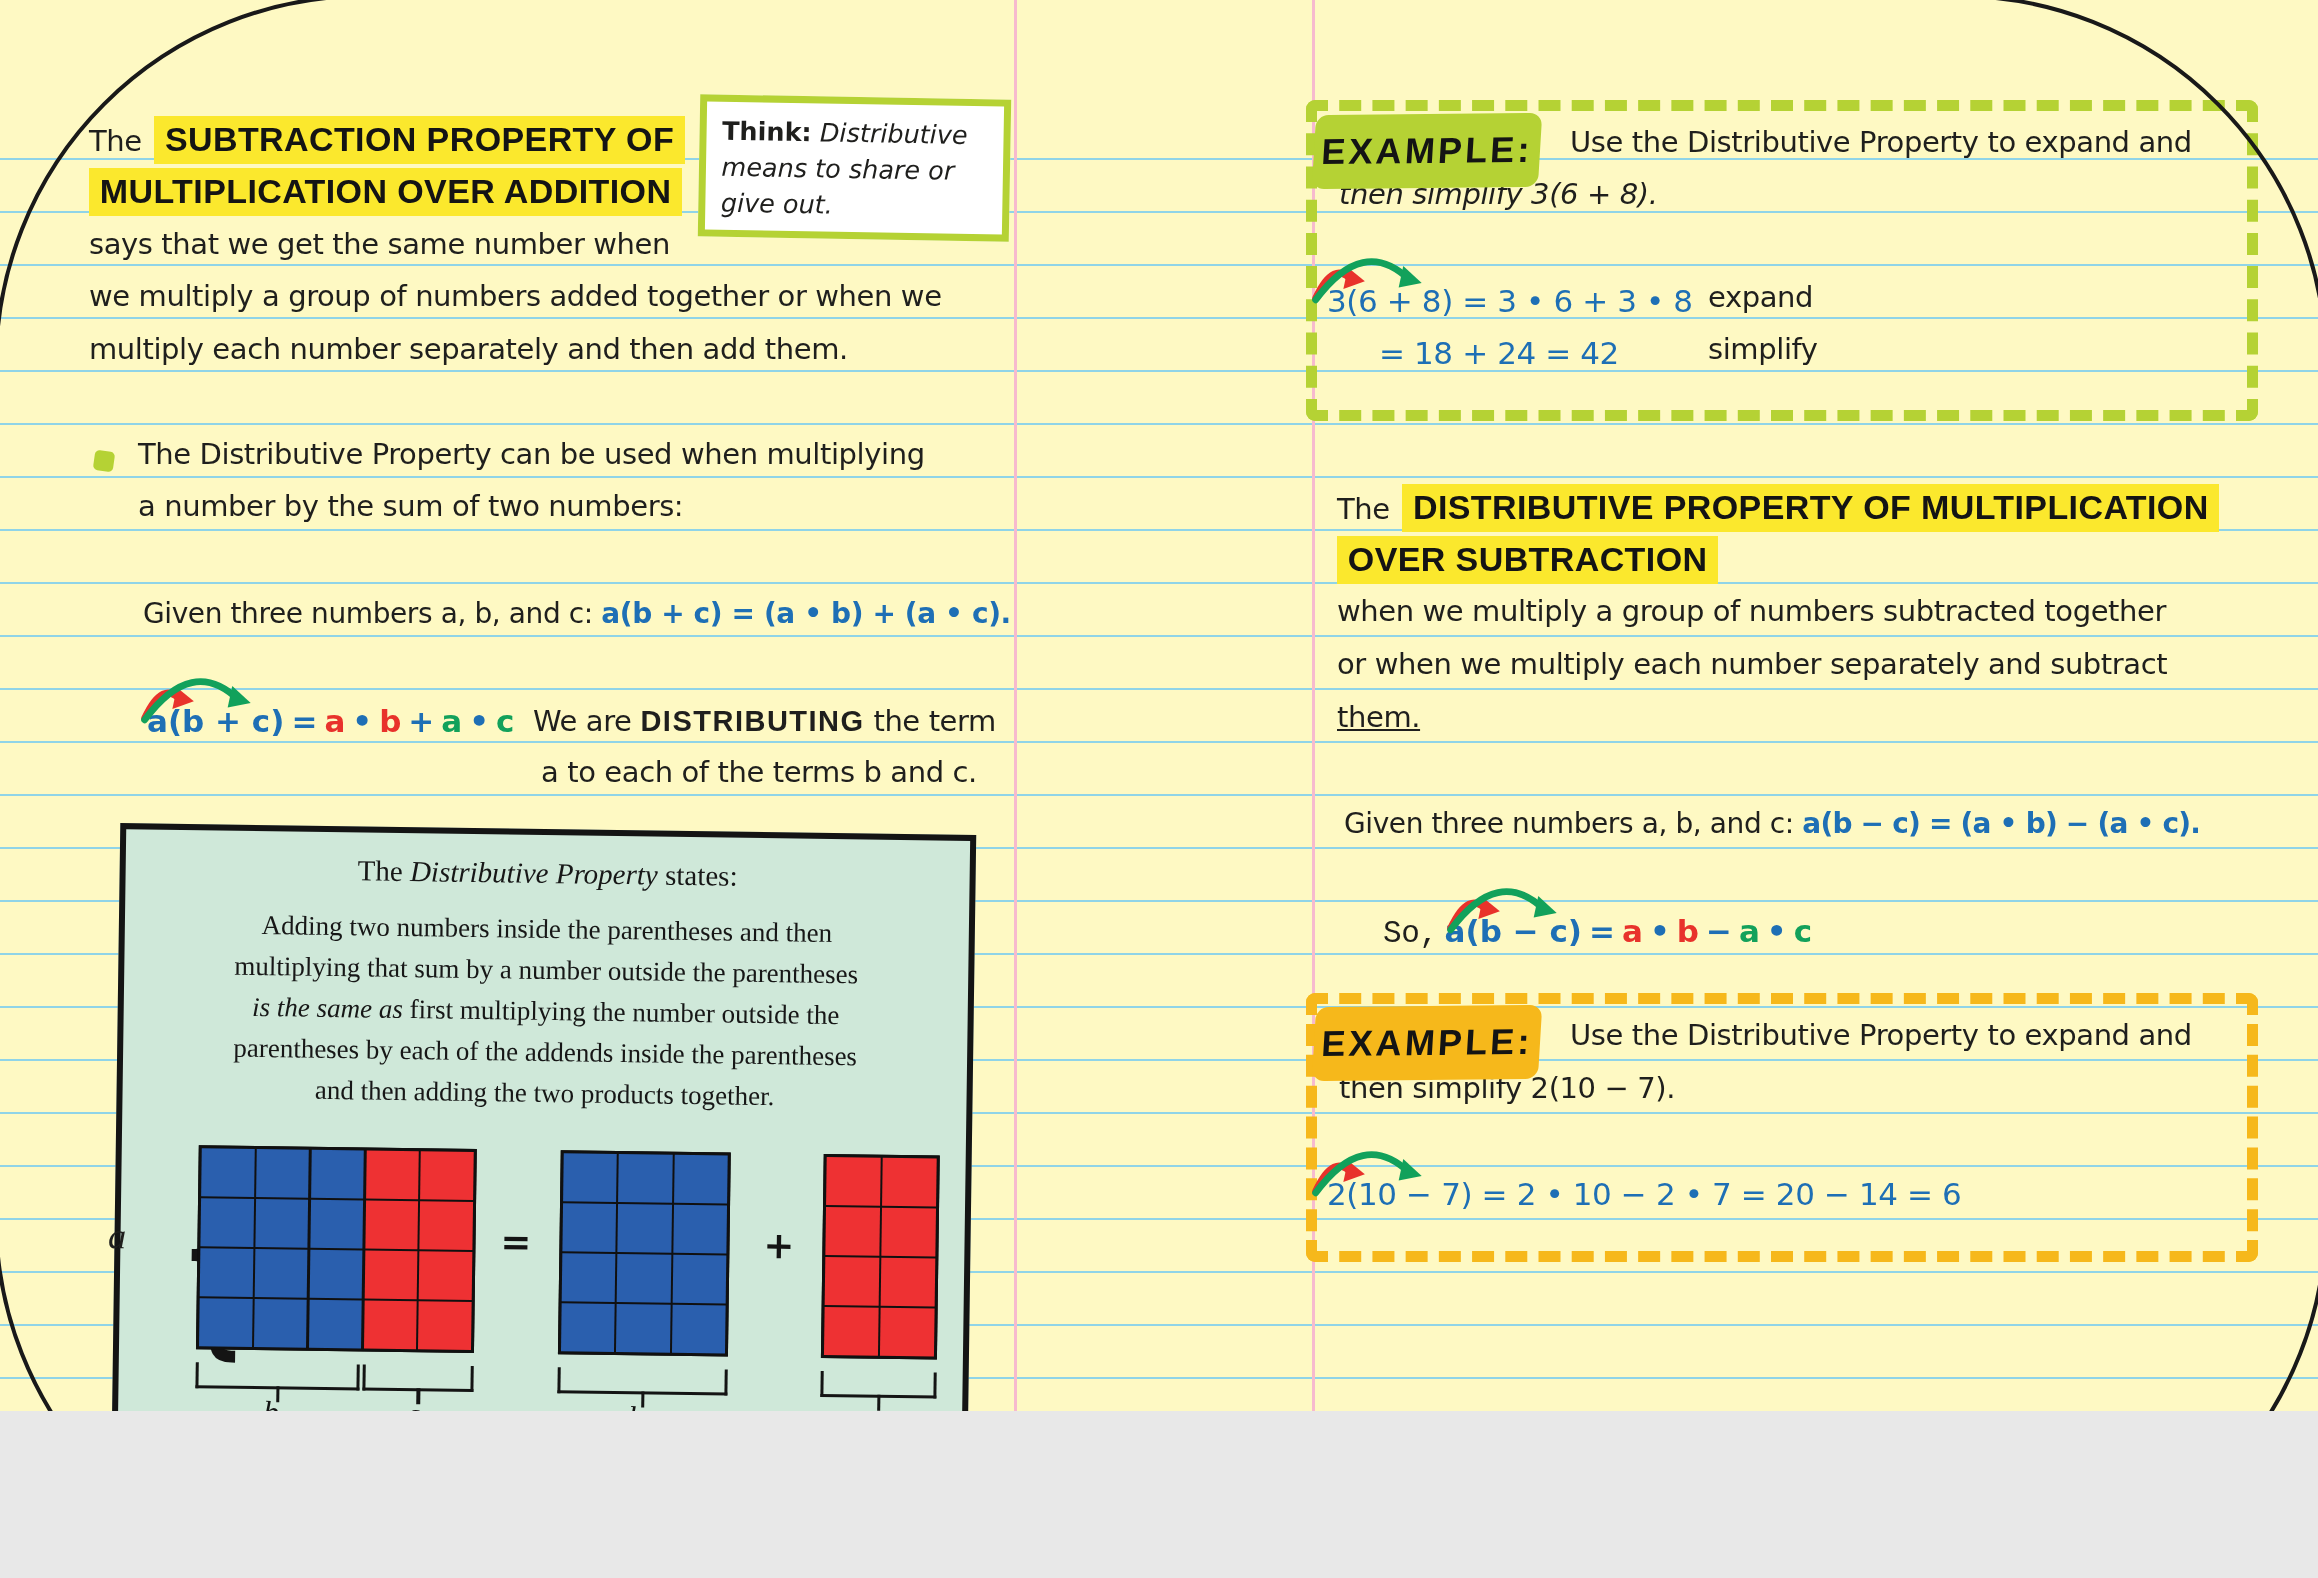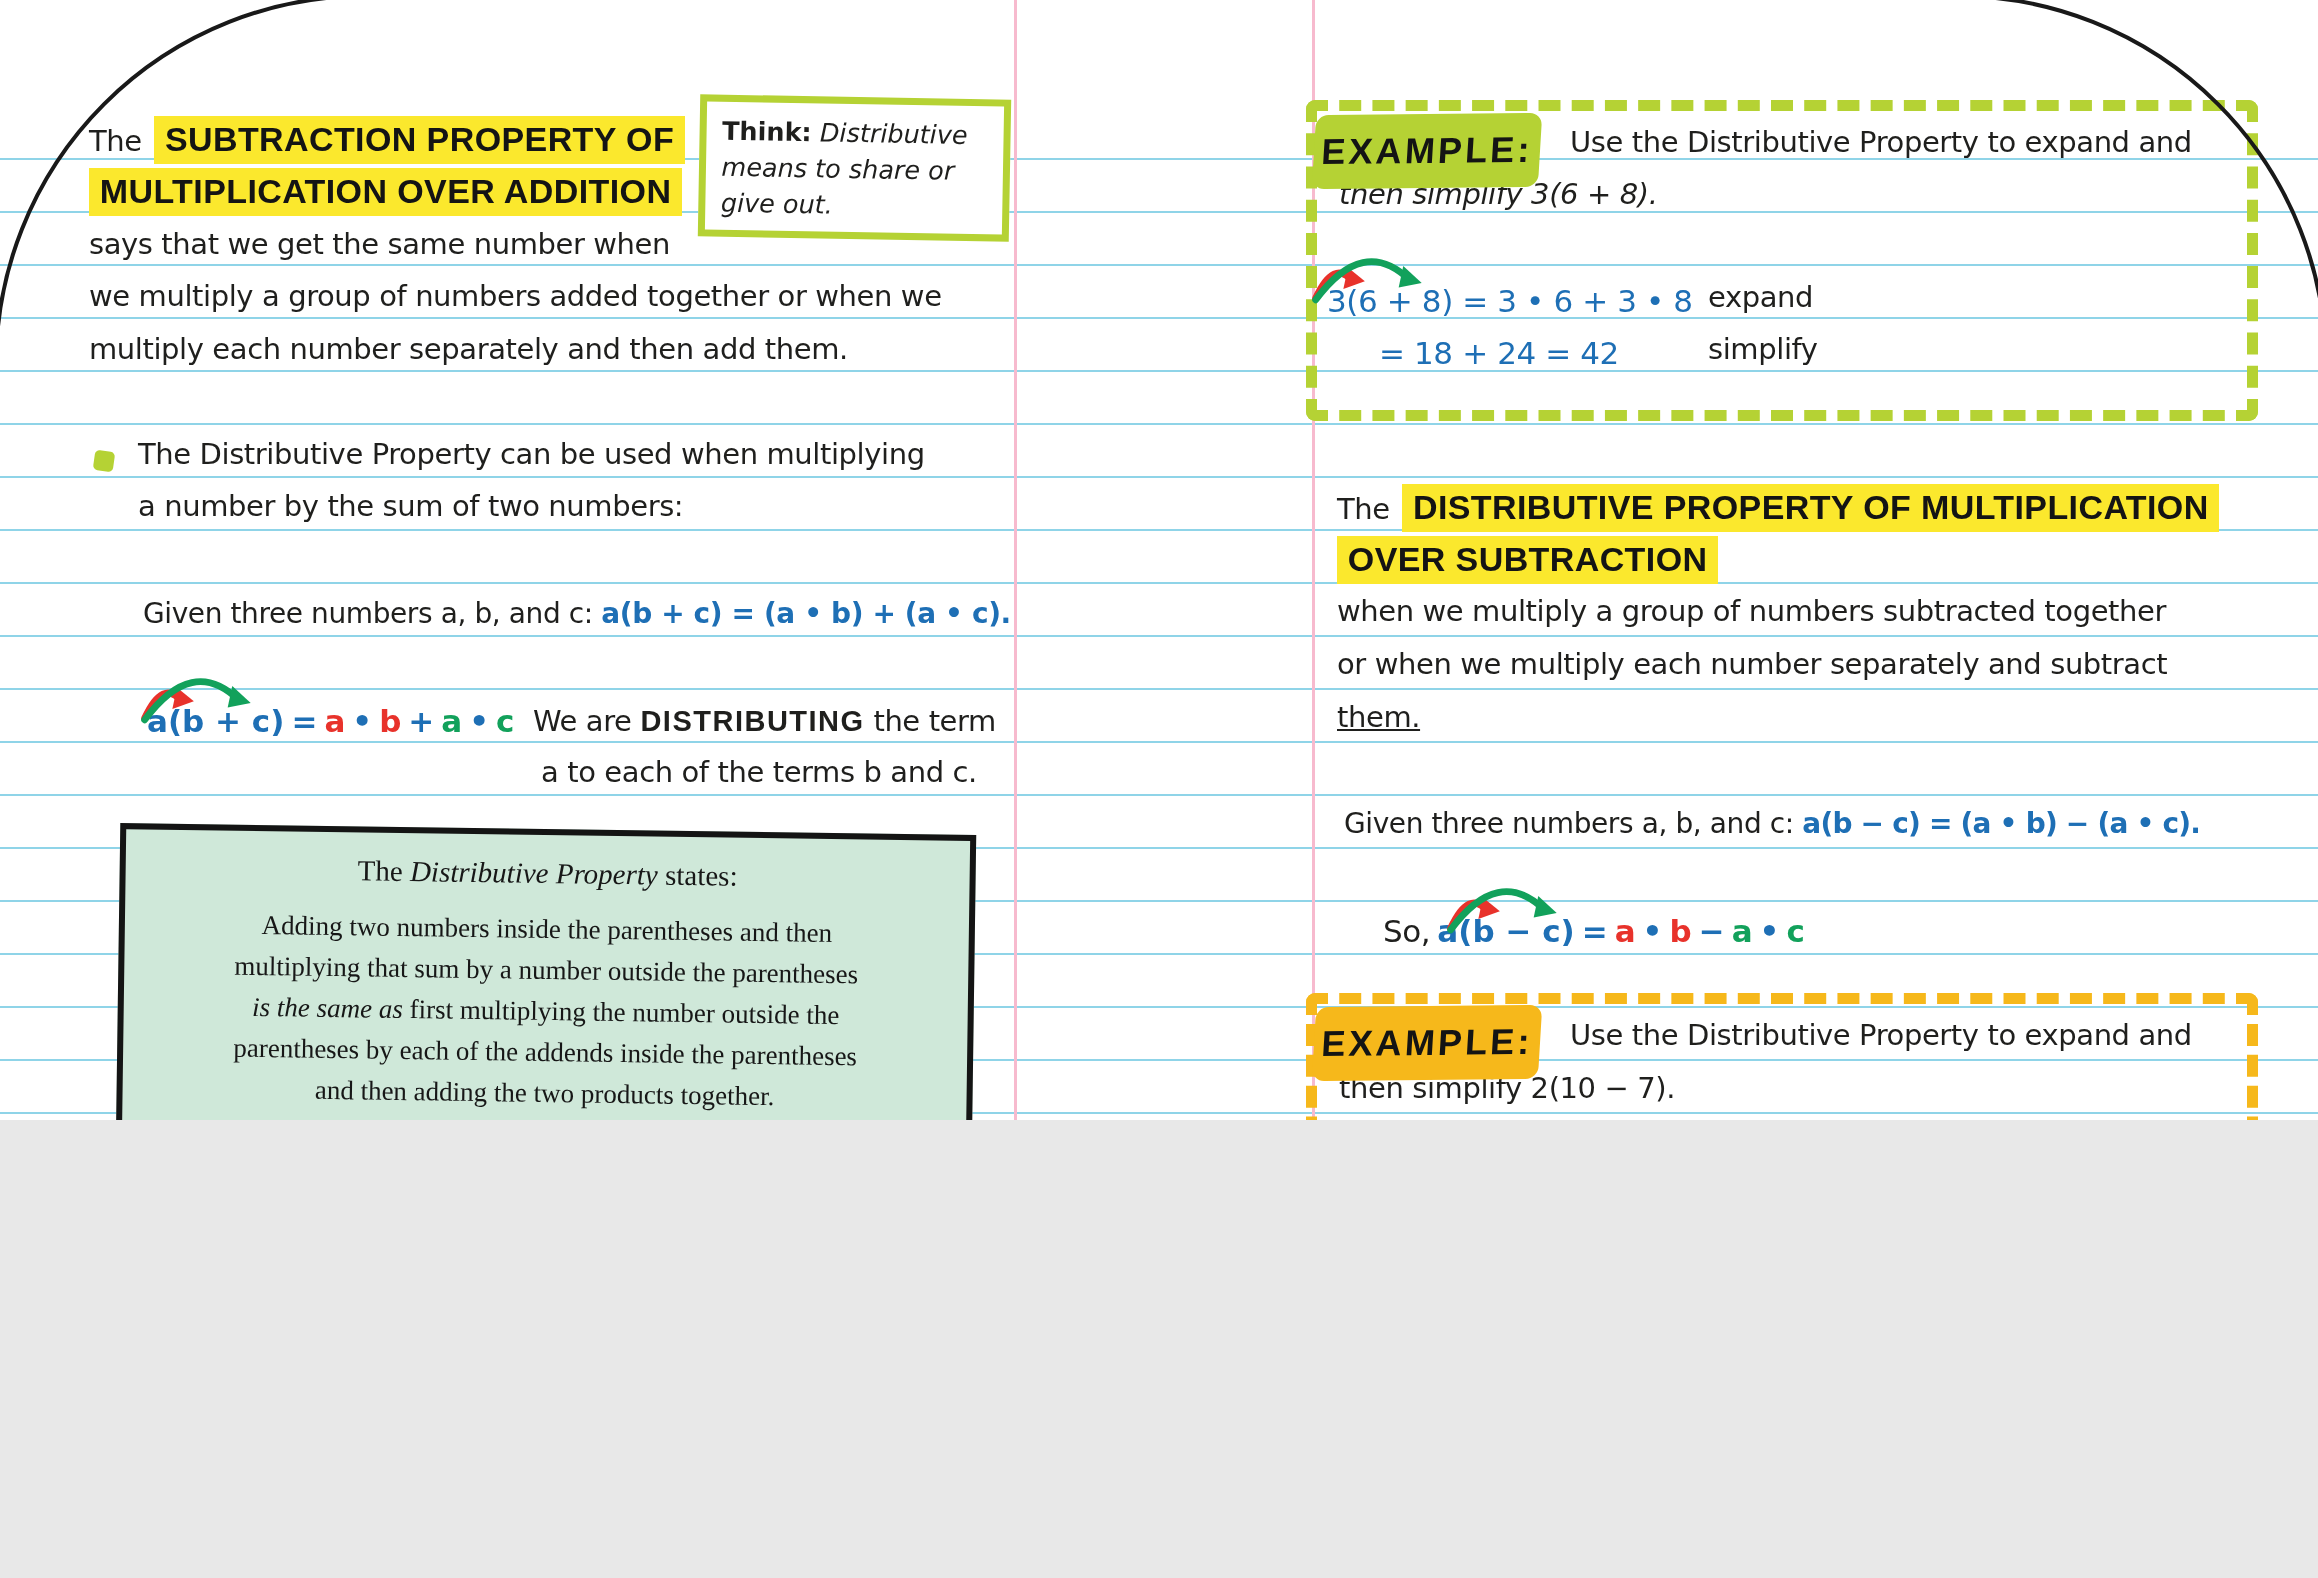--- a/index.html
+++ b/index.html
@@ -1,16 +1,16 @@
 <!DOCTYPE html>
 <html style="--highlight_yellow: #fbe82d; --accent_green: #b5d234; --accent_orange: #f6b81b; --ink_blue: #1e6fb5; --ink_red: #e8322b; --ink_green: #12a15b; --board_mint: #cfe8d9; --cell_blue: #2a5fae; --cell_red: #ee3133; --rule_cyan: #8fd4e8; --margin_pink: #f7bace;font-size:12.4px"><head>
 <meta charset="utf-8">
 <style>
   html,body{margin:0;padding:0;background:#e8e8e8;}
-  .canvas{position:relative;width:2319px;height:1120px;background:#ffffff;overflow:hidden;
+  .canvas{position:relative;width:2319px;height:1411px;background:#fef9c3;overflow:hidden;
           font-family:"DejaVu Sans",sans-serif;color:#1f1f1d;}
   
   .rules{position:absolute;left:0;top:158px;right:0;height:1421px;z-index:1;
          background:repeating-linear-gradient(180deg,var(--rule_cyan) 0 2.3px,transparent 2.3px 53px);}
   .vline{position:absolute;top:0;bottom:0;width:3.1px;z-index:2;background:var(--margin_pink);}
   .outline{position:absolute;left:-6.2px;top:-6.2px;width:2326px;height:1587px;z-index:40;
            border:4.6px solid #191919;border-radius:371px;pointer-events:none;}
   
   .abs{position:absolute;z-index:5;}
   .hand{font-size:29px;line-height:43px;letter-spacing:-0.4px;white-space:nowrap;}
@@ -248,21 +248,21 @@
   </div>
 
   <svg class="arrows" style="left:1444px;top:876px;" width="124" height="63" viewBox="0 0 160 82">
     <path d="M8,68 Q32,16 56,46" fill="none" stroke="#e8322b" stroke-width="9" stroke-linecap="round"></path>
     <polygon points="50,28 72,46 44,56" fill="#e8322b"></polygon>
     <path d="M8,70 Q70,-14 130,44" fill="none" stroke="#12a15b" stroke-width="9" stroke-linecap="round"></path>
     <polygon points="122,26 146,48 116,54" fill="#12a15b"></polygon>
   </svg>
 
   <div class="abs eqrow" style="left:1383px;top:910px;">
-    <span style="font-weight:400;letter-spacing:-0.4px;">So,</span>
+    <span style="font-weight:400;letter-spacing:-0.4px;font-family:Liberation Mono, monospace;">So,</span>
     <span class="blue">a(b − c)</span>
     <span class="blue">=</span>
     <span class="red">a</span>
     <span class="blue">•</span>
     <span class="red">b</span>
     <span class="blue">−</span>
     <span class="grn">a</span>
     <span class="blue">•</span>
     <span class="grn">c</span>
   </div>

